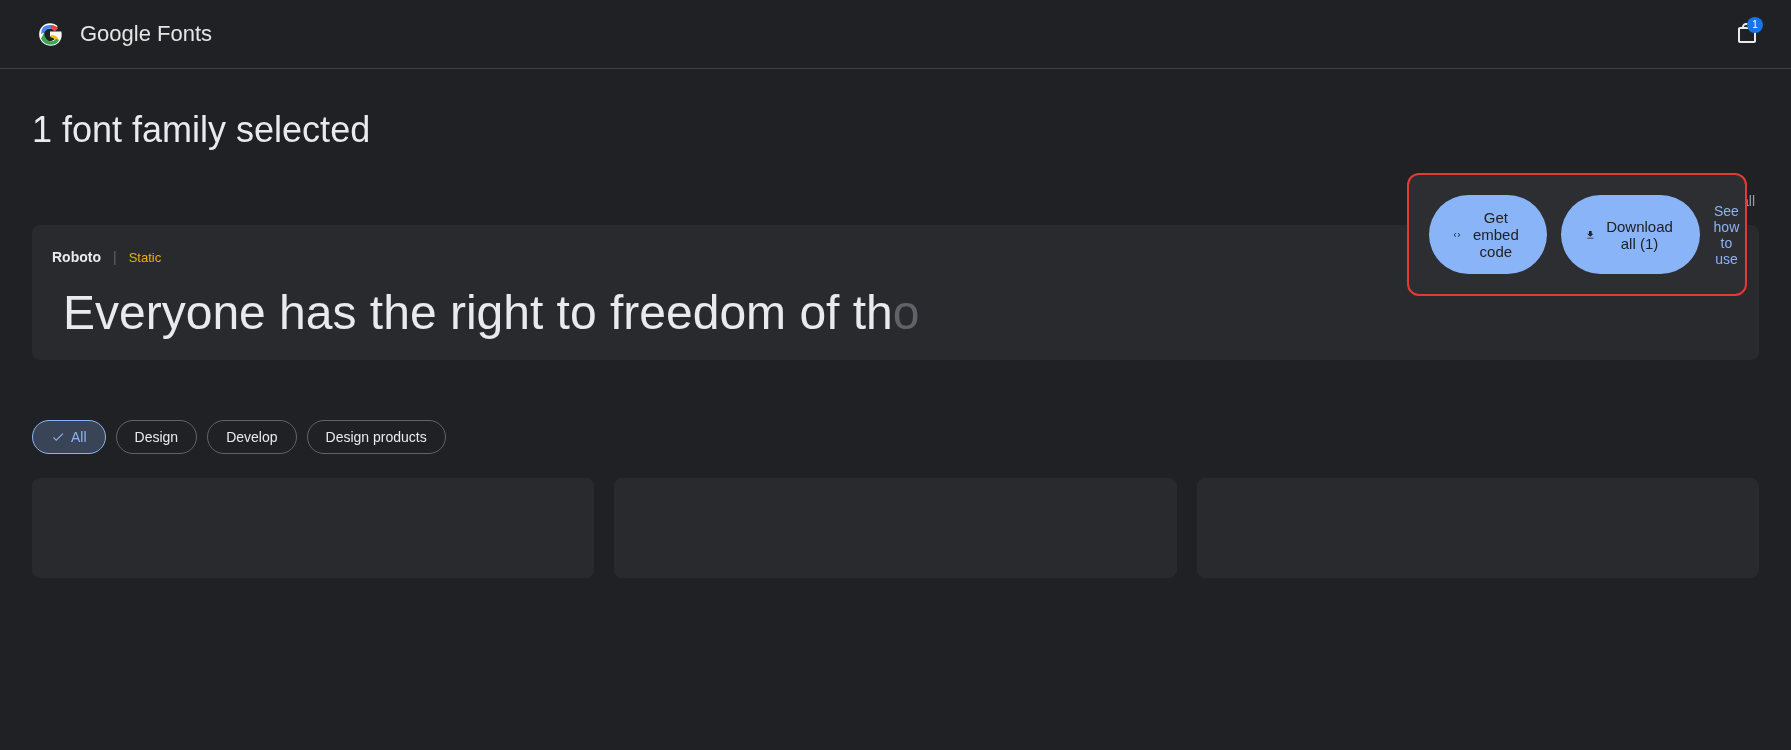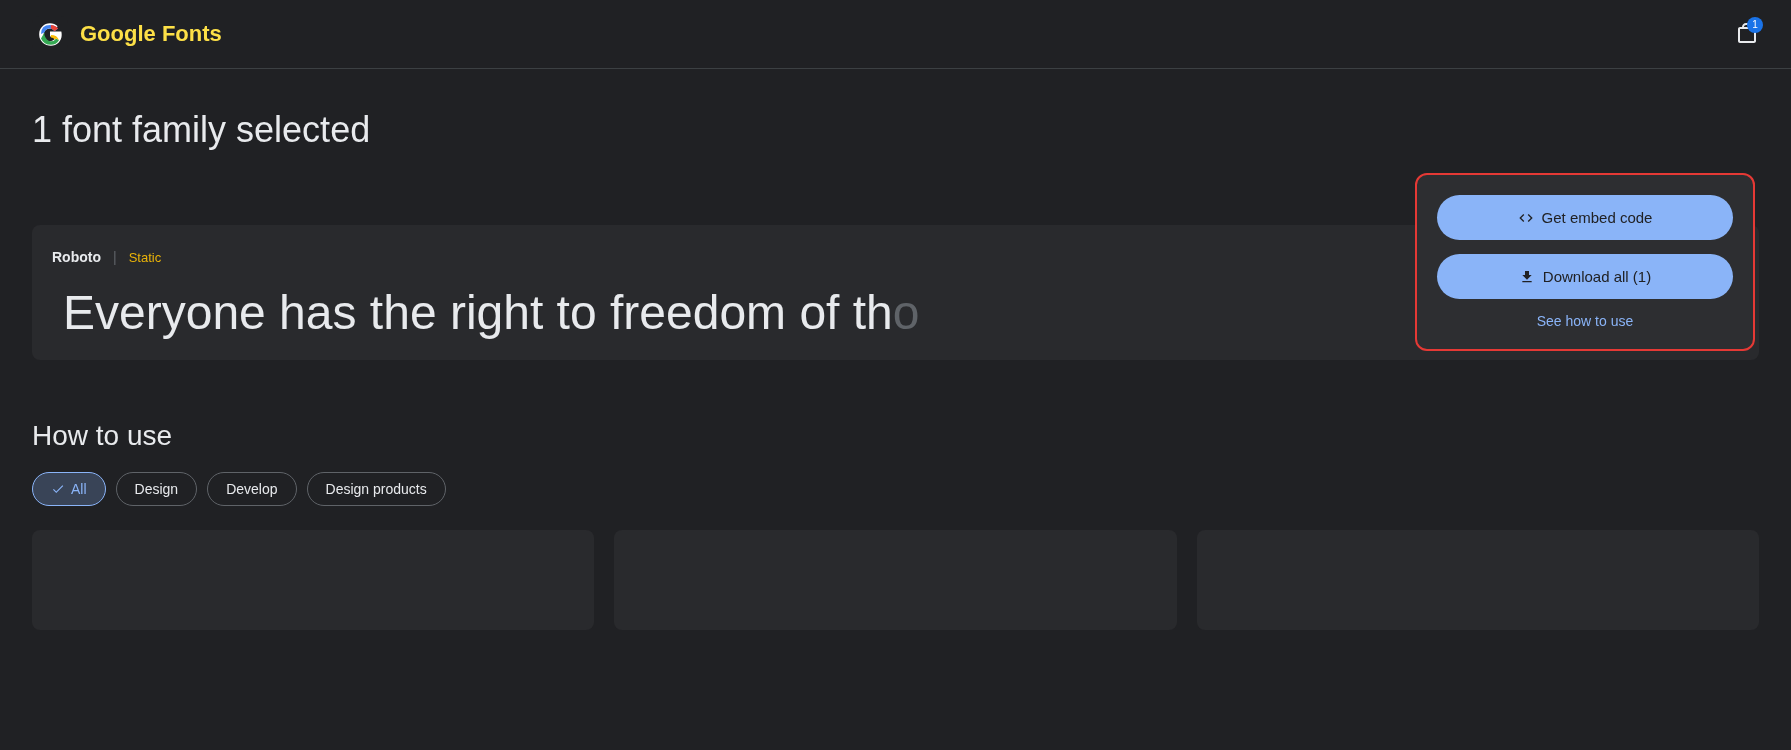--- a/index.html
+++ b/index.html
@@ -25,22 +25,22 @@
       display: flex;
       align-items: center;
       gap: 12px;
     }
     .logo-icon {
       width: 36px;
       height: 36px;
     }
     .header-title {
       font-size: 22px;
-      font-weight: 700;
-      color: #fde047;
+      font-weight: 400;
+      color: #e5e5e5;
     }
     .cart-btn {
       position: relative;
       background: none;
       border: none;
       cursor: pointer;
       color: #e8eaed;
     }
     .cart-badge {
       position: absolute;
@@ -158,28 +158,28 @@
     }
 
     .font-preview-text .faded {
       color: #5f6368;
     }
 
     
     .popup-panel {
       position: absolute;
       top: -20px;
-      right: 4px;
+      right: 12px;
       width: 340px;
       background: #2d2e31;
       border: 2.5px solid #e53935;
       border-radius: 12px;
       padding: 20px;
       display: flex;
-      flex-direction: column;
+      flex-direction: row;
       gap: 14px;
       z-index: 10;
     }
 
     .popup-btn {
       display: flex;
       align-items: center;
       justify-content: center;
       gap: 8px;
       background: #8ab4f8;
@@ -357,21 +357,20 @@
       <button class="see-how-link">
         <span>See how to use</span>
       </button>
     </div>
 
   </div>
 
 </div>
 
 <div class="how-to-use">
-  <h2 class="section-heading">How to use</h2>
 
   <div class="filter-tabs">
     <button class="filter-tab active">
       <svg width="14" height="14" viewBox="0 0 24 24" fill="currentColor">
         <path d="M9 16.17L4.83 12l-1.42 1.41L9 19 21 7l-1.41-1.41z"></path>
       </svg>
       <span>All</span>
     </button>
     <button class="filter-tab">
       <span>Design</span>

